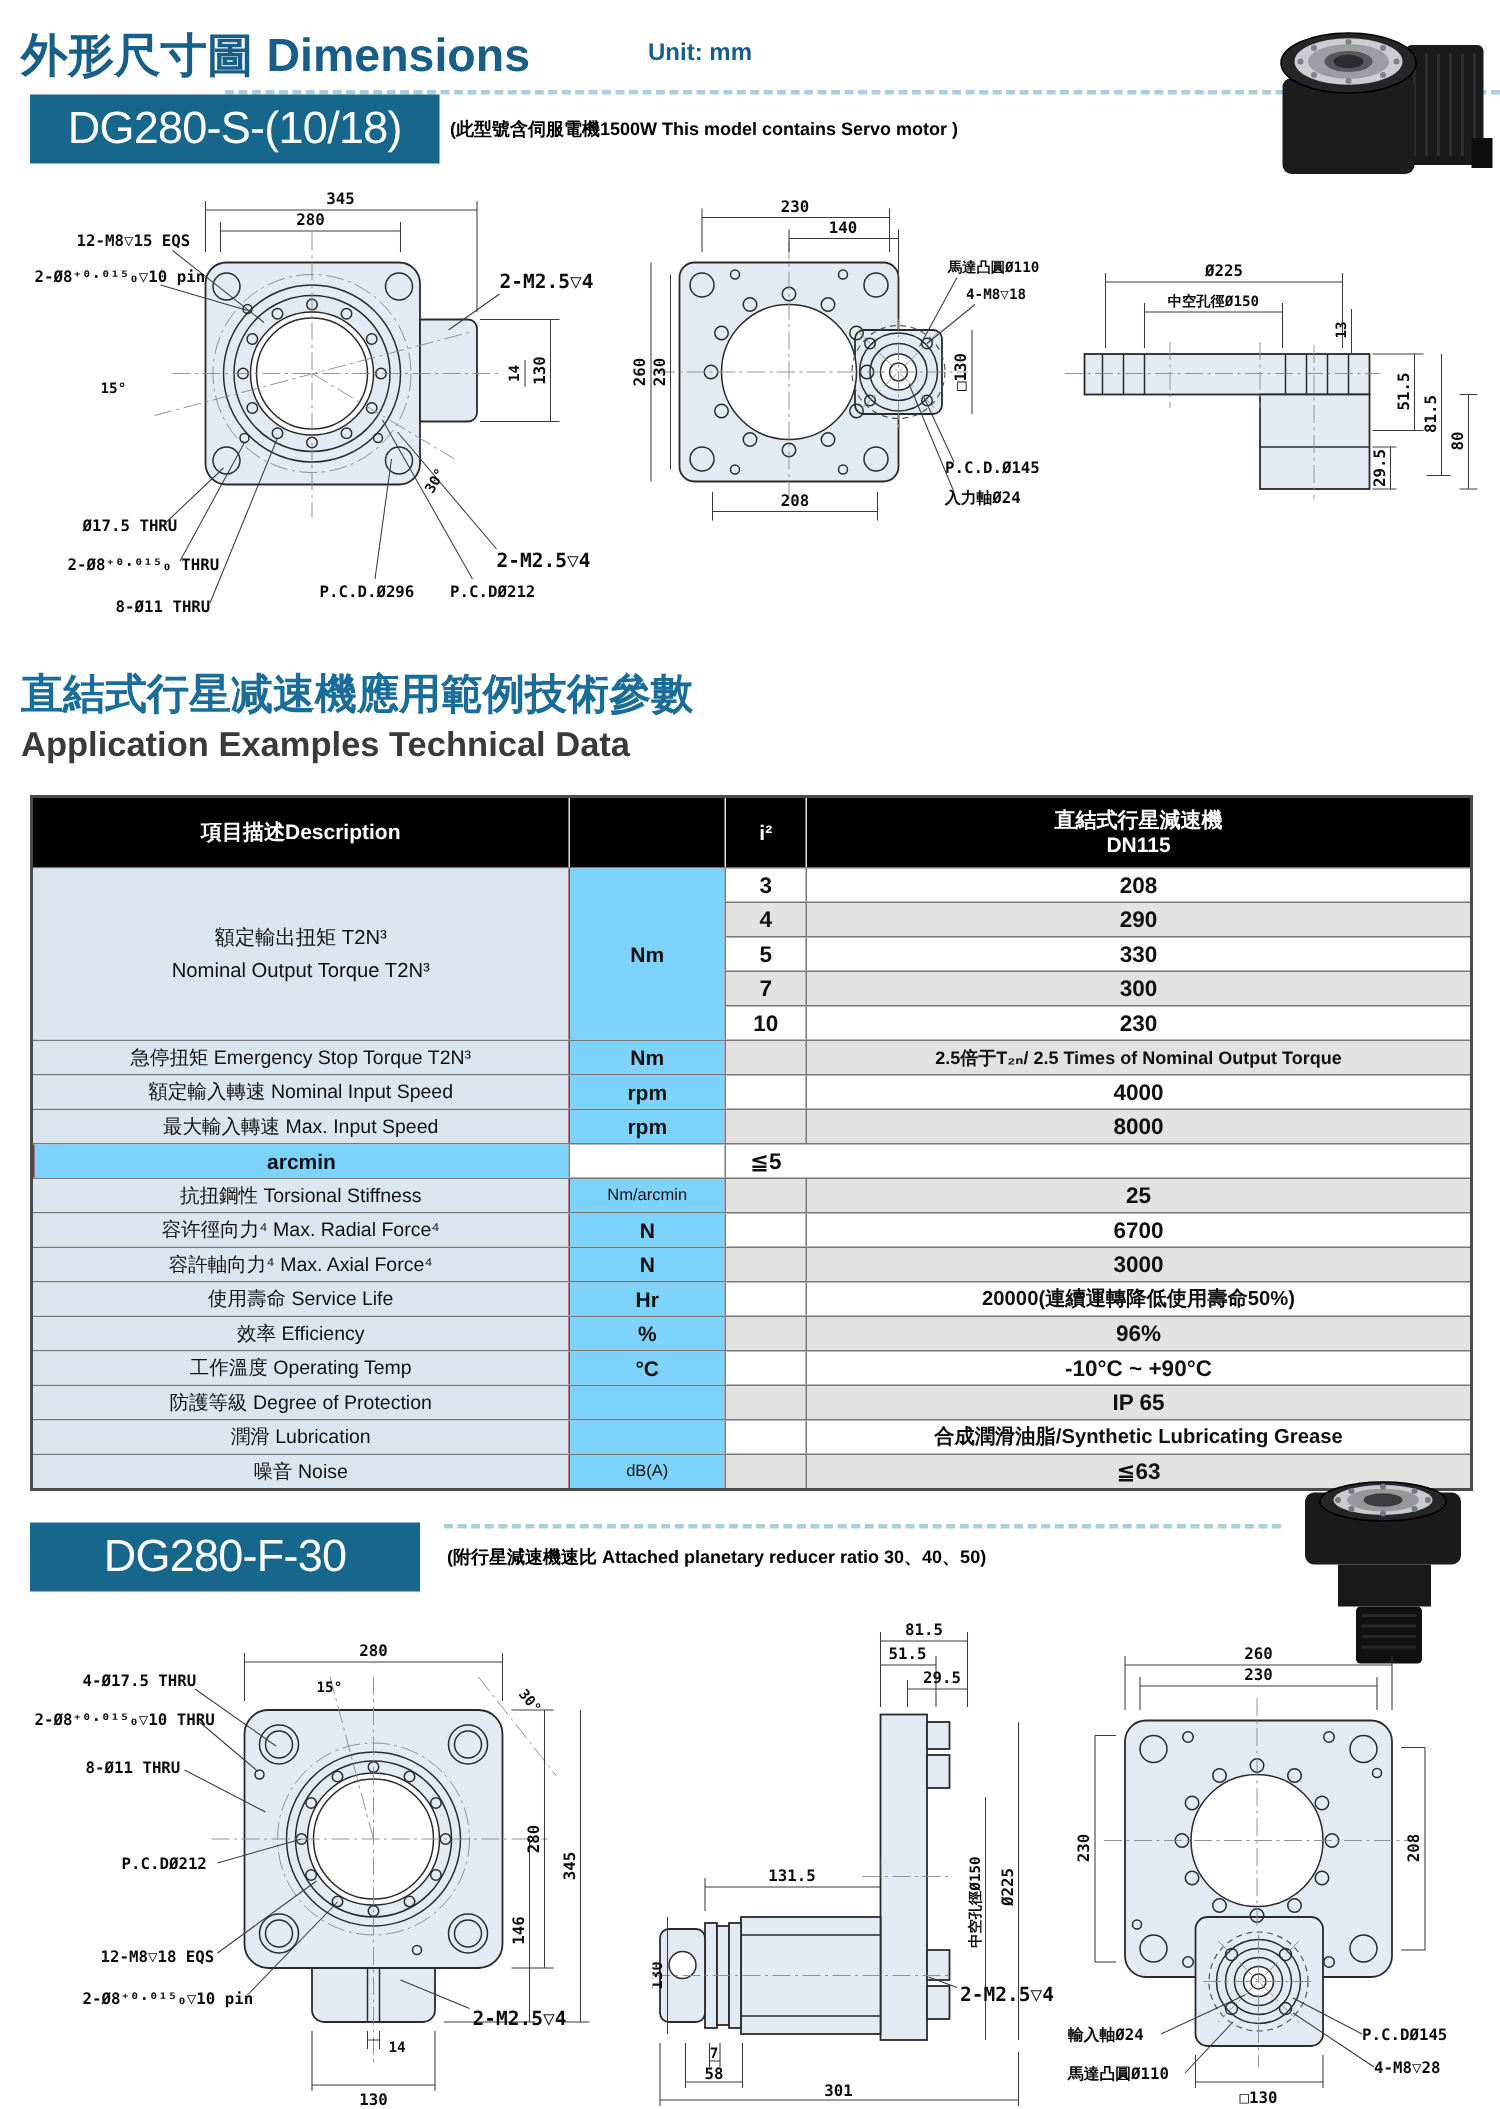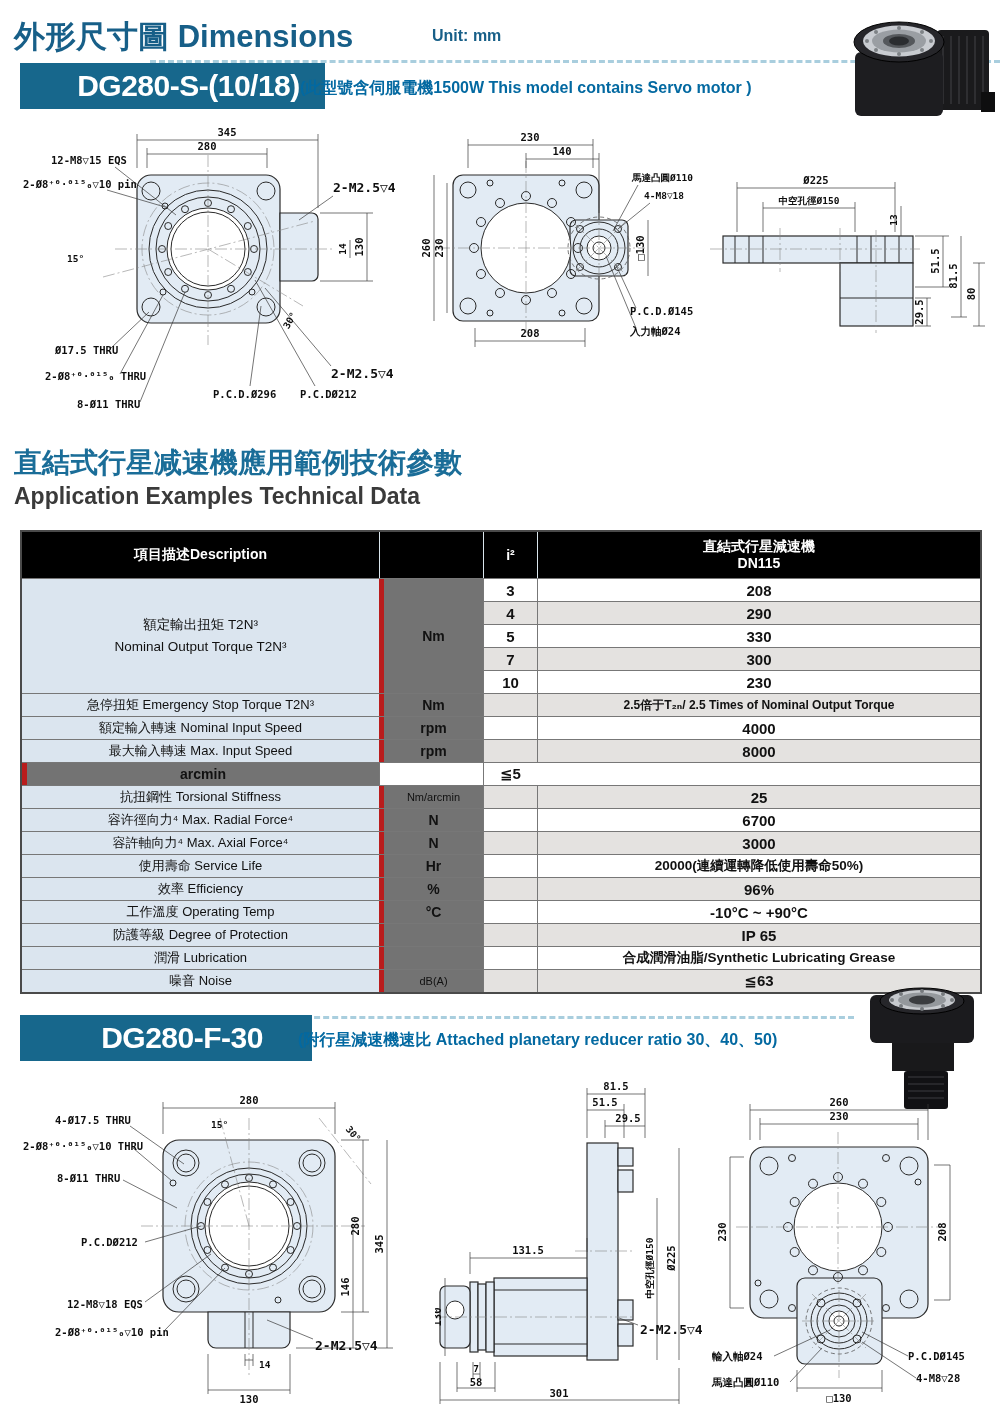--- a/index.html
+++ b/index.html
@@ -6,45 +6,45 @@
   body { width:1000px; height:1406px; position:relative; background:#ffffff;
          font-family:"Liberation Sans","DejaVu Sans",sans-serif; overflow:hidden; color:#111; }
   .abs { position:absolute; }
 
   .page-title { left:14px; top:16px; font-size:31px; font-weight:bold; color:#175f88; }
   .unit-label { left:432px; top:27px; font-size:16px; font-weight:bold; color:#175f88; }
   .dash-line { height:0; border-top:3px dashed #a9cede; }
   #dash1 { left:150px; top:60px; width:850px; }
   #dash2 { left:296px; top:1016px; width:558px; }
 
-  .badge { background:#17678c; color:#fff; font-weight:bold; font-size:30px;
-           display:flex; align-items:center; justify-content:center; letter-spacing:-0.5px;padding-left:32px; }
+  .badge { background:#17678c; color:#fff; font-weight:normal; font-size:30px;
+           display:flex; align-items:center; justify-content:center; letter-spacing:-0.5px; }
   #badge1 { left:20px; top:63px; width:273px; height:46px; }
   #badge2 { left:20px; top:1015px; width:260px; height:46px; }
-  .badge-note { font-size:16px; font-weight:bold; color:#0369a1; }
+  .badge-note { font-size:12px; font-weight:bold; color:#000000; }
   #note1 { left:300px; top:78px; }
   #note2 { left:298px; top:1030px; }
 
   .sec-title-zh { left:14px; top:444px; font-size:28px; font-weight:bold; color:#1a6d98; }
   .sec-title-en { left:14px; top:483px; font-size:23px; font-weight:600; color:#3a3a3a; }
 
   
   .tbl { left:20px; top:530px; width:962px; border:2px solid #4a4a4a; box-sizing:border-box; background:#fff; }
   .thead, .trow { display:grid; grid-template-columns:357px 104px 54px 1fr; }
   .trow-torque { display:grid; grid-template-columns:357px 104px 1fr; border-top:1px solid #777; }
   .torque-right .torque-sub { display:grid; grid-template-columns:54px 1fr; height:22px; }
   .torque-sub + .torque-sub { border-top:1px solid #777; }
   .cell { display:flex; align-items:center; justify-content:center; text-align:center; overflow:hidden; }
   .thead { height:46px; background:#000000; color:#fff; }
   .thead .cell { font-weight:bold; font-size:14px; }
   .thead .hsep { border-left:1px solid #d9e5ec; }
   .hprod { flex-direction:column; line-height:1.25; }
   .trow { height:22px; border-top:1px solid #777; }
   .c-lbl { background:#dbe5ef; font-size:13px; }
-  .c-unit { background:#737373; font-size:14px; font-weight:bold; border-left:5px solid #b91c1c; }
+  .c-unit { background:#7dd3fc; font-size:14px; font-weight:bold; border-left:1px solid #b91c1c; }
   .c-i2  { border-left:1px solid #777; font-weight:bold; font-size:15px; }
   .c-val { border-left:1px solid #777; font-weight:bold; font-size:15px; }
   .torque-lbl { flex-direction:column; line-height:1.6; font-size:13.5px; }
   .g { background:#e4e2e0; }
   .vs { font-size:12px; }
   .vm { font-size:13.5px; }
   .us { font-size:11px; font-weight:normal; }
 
   
   svg text { font-family:"DejaVu Sans Mono","Liberation Mono",monospace;

